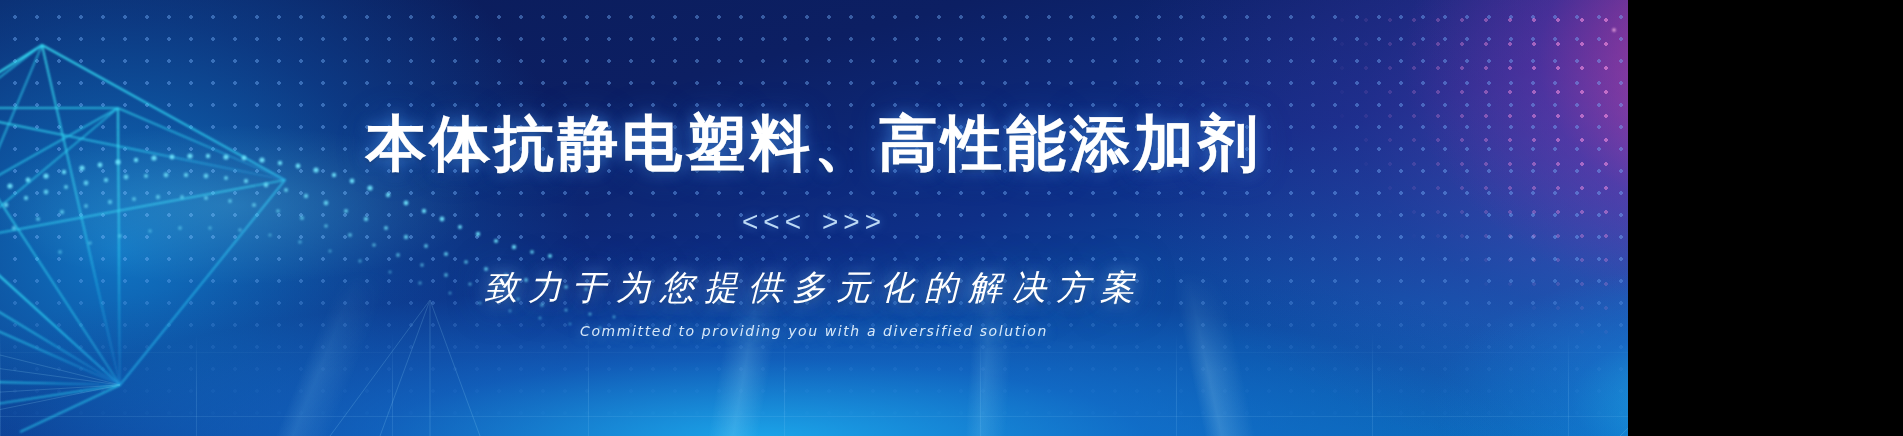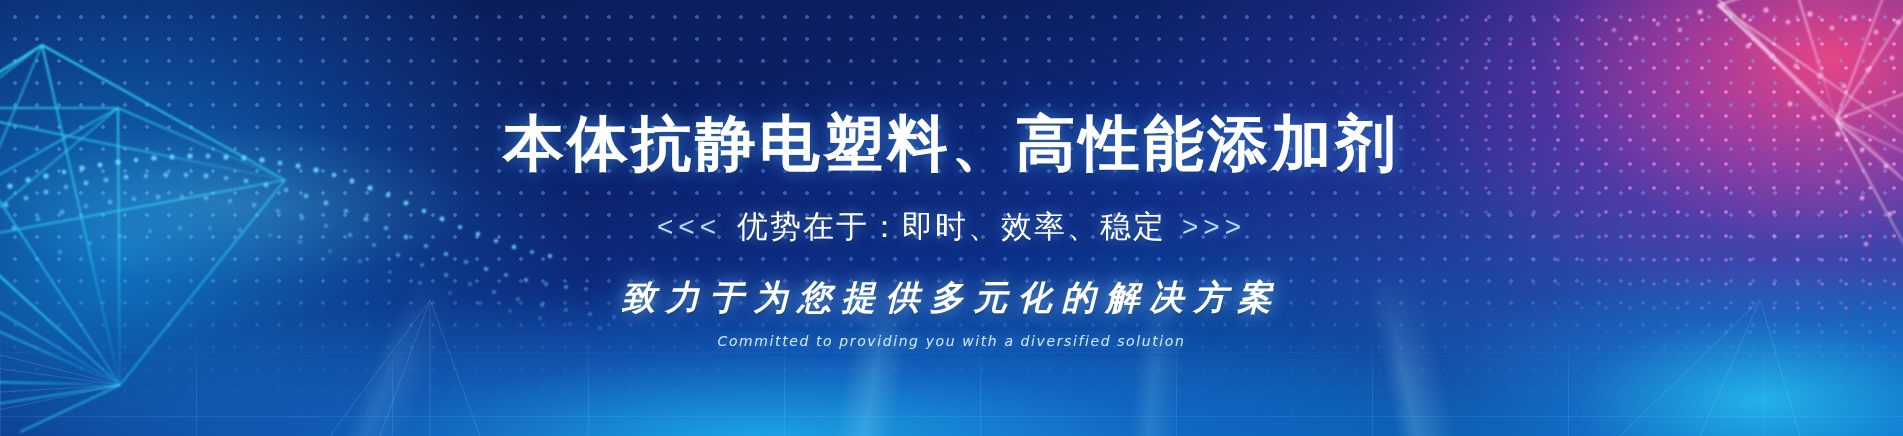--- a/index.html
+++ b/index.html
@@ -3,21 +3,21 @@
 <meta charset="utf-8">
 <title>Banner</title>
 <style>
   html, body {
     margin: 0;
     padding: 0;
     background: #000;
   }
   #banner {
     position: relative;
-    width: 1903px;
+    width: 1628px;
     height: 436px;
     overflow: hidden;
     font-family: "Liberation Sans", "DejaVu Sans", sans-serif;
     background: #7f1d1d;
   }
 
   
   .layer { position: absolute; inset: 0; pointer-events: none; }
 
   
@@ -142,21 +142,21 @@
     font-weight: 500;
     text-shadow:
       0 0 12px rgba(120,190,255,0.6),
       0 1px 3px rgba(0,20,60,0.5);
   }
 
   .script-line {
     margin-top: 27px;
     font-family: "DejaVu Serif", "Liberation Serif", serif;
     font-style: italic;
-    font-weight: 700;
+    font-weight: 400;
     font-size: 34px;
     letter-spacing: 10px;
     color: #ffffff;
     white-space: nowrap;
     text-shadow:
       0 0 16px rgba(140,205,255,0.75),
       0 0 40px rgba(60,150,240,0.5),
       0 2px 5px rgba(0,25,70,0.5);
   }
 
@@ -413,21 +413,20 @@
       <path d="M 1760 300 L 1800 436"></path>
     </g>
   </svg>
 
   <div class="content">
 
     <div class="title">本体抗静电塑料、高性能添加剂</div>
 
     <div class="subtitle-row">
       <span class="chev">&lt;&lt;&lt;</span>
-      <span class="subtitle">优势在于：即时、效率、稳定</span>
       <span class="chev">&gt;&gt;&gt;</span>
     </div>
 
     <div class="script-line">致力于为您提供多元化的解决方案</div>
 
     <div class="english-line">Committed to providing you with a diversified solution</div>
 
   </div>
 </div>
 

